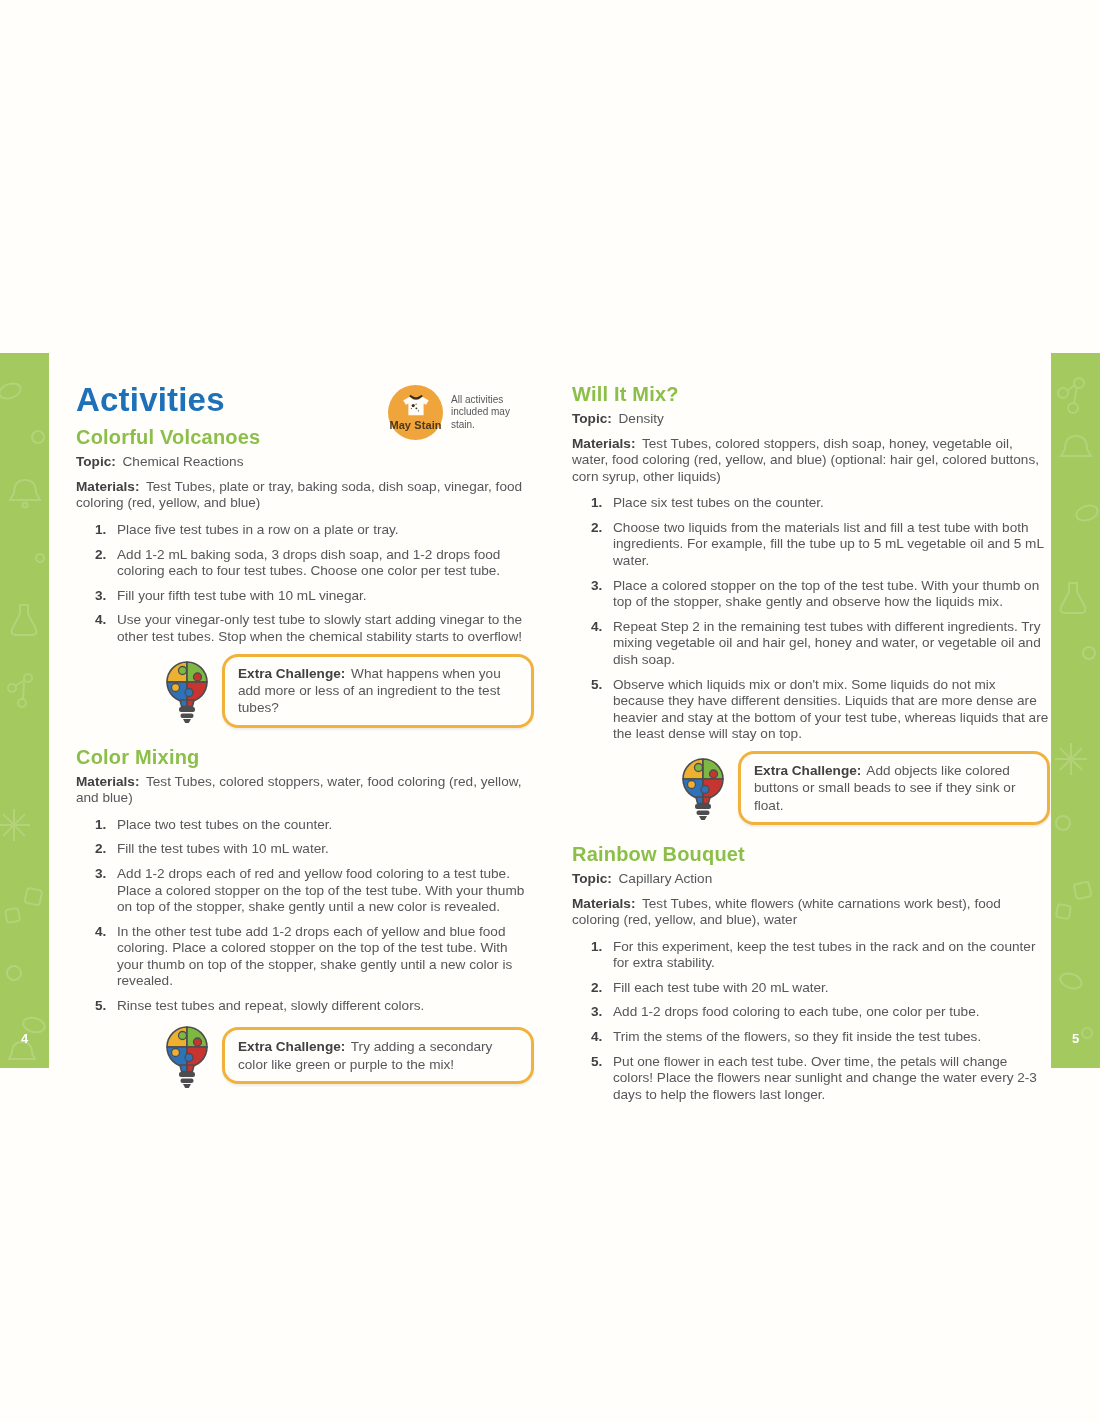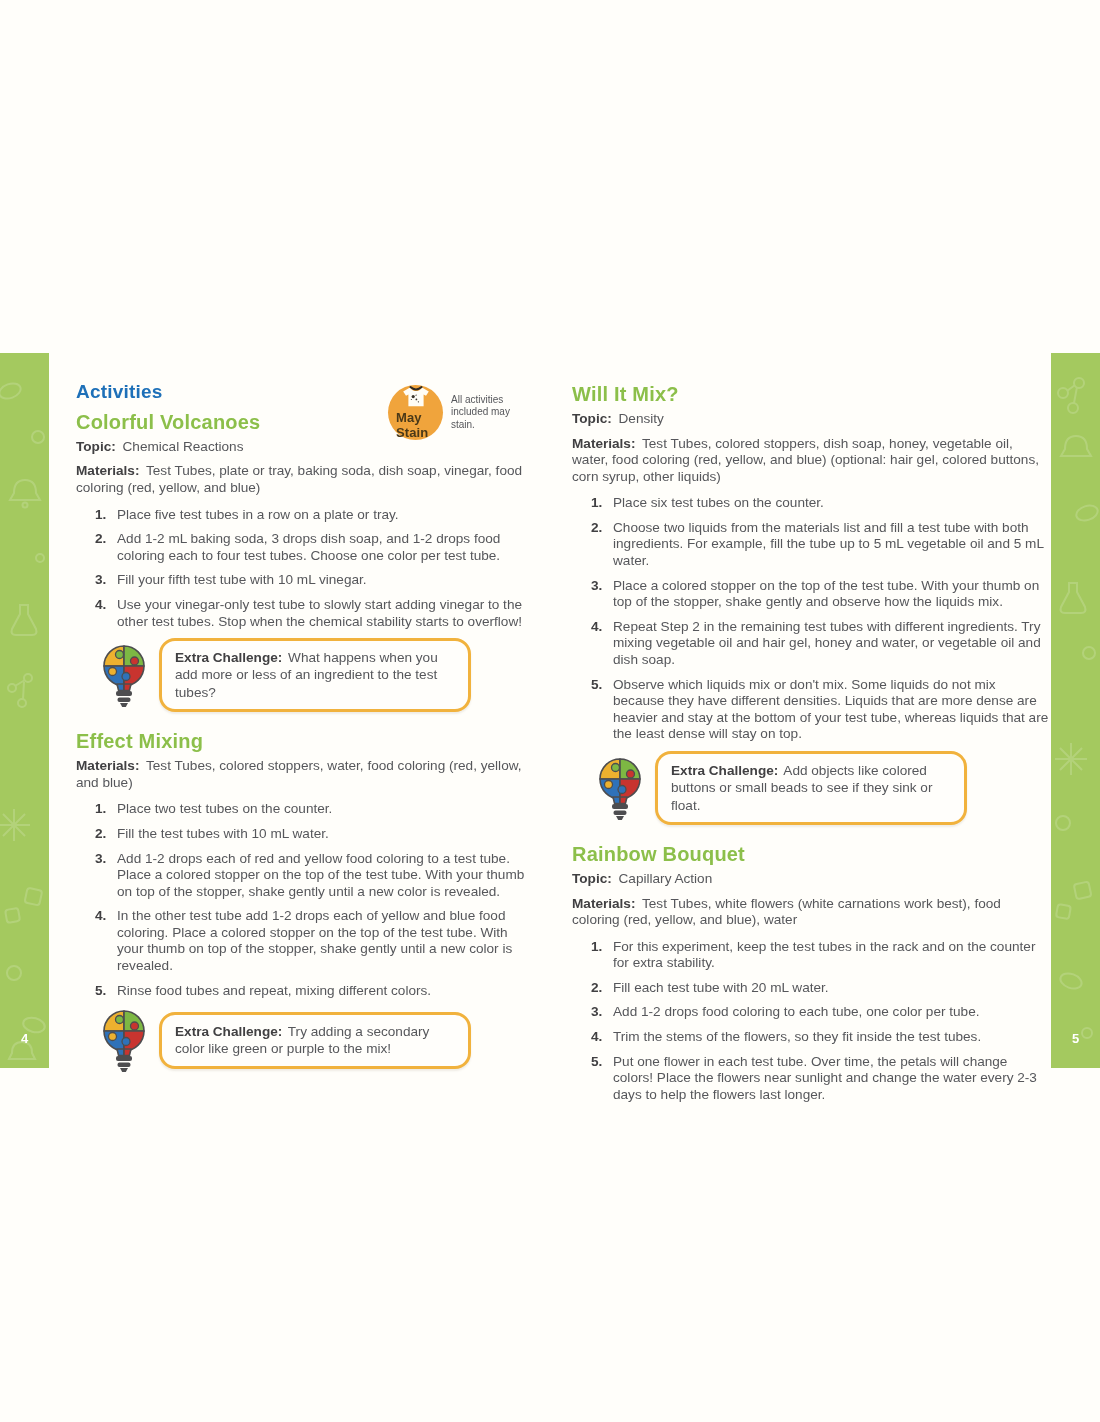--- a/index.html
+++ b/index.html
@@ -26,56 +26,56 @@
   .page-num{
     position:absolute;bottom:22px;left:0;width:100%;text-align:center;
     color:#ffffff;font-weight:bold;font-size:13px;
   }
   
   .col{position:absolute;top:382px;}
   .col-left{left:76px;width:458px;}
   .col-right{left:572px;width:478px;}
 
   h1.page-title{
-    margin:0 0 8px 0;font-size:19px;line-height:1.1;
+    margin:0 0 8px 0;font-size:33px;line-height:1.1;
     color:var(--accent-blue,#1e70b8);font-weight:800;letter-spacing:.2px;
   }
   h2.sec-title{
     margin:18px 0 4px 0;font-size:20px;line-height:1.15;
     color:var(--heading-green,#8cbf4a);font-weight:800;letter-spacing:.2px;
   }
   .col-left h2.first{margin-top:2px;}
   .col-right h2.first{margin-top:1px;}
 
   .meta{margin:5px 0 8px 0;font-size:13.6px;line-height:1.22;}
   .meta b{color:#414042;margin-right:3px;}
 
   .steps{margin:10px 0 2px 0;}
   .step{display:flex;margin:0 0 8px 0;padding-left:19px;font-size:13.6px;line-height:1.22;}
   .step .num{flex:none;width:22px;font-weight:bold;color:#414042;}
   .step .txt{flex:1;}
 
-  .challenge-row{display:flex;align-items:center;margin:8px 0 12px 20px;}
+  .challenge-row{display:flex;align-items:center;margin:8px 0 12px 20px;justify-content:flex-end;}
   .bulb{flex:none;width:56px;height:66px;margin-right:7px;}
   .challenge-box{
     background:#fffefb;border:3px solid var(--challenge-border,#f1b23d);
     border-radius:16px;padding:8px 13px;font-size:13.6px;line-height:1.28;
     max-width:312px;box-shadow:0 2px 2px rgba(120,110,80,.12);
   }
   .challenge-box b{color:#414042;margin-right:2px;}
 
   
   .may-stain{position:absolute;top:3px;left:312px;display:flex;align-items:center;}
   .badge-circle{
     flex:none;width:55px;height:55px;border-radius:50%;
     background:var(--badge-orange,#f0a43c);
     display:flex;flex-direction:column;align-items:center;justify-content:center;
   }
   .badge-circle .badge-label{
-    font-size:13px;font-weight:bold;color:#4a3918;margin-top:1px;letter-spacing:.1px;margin-left:8px;
+    font-size:11px;font-weight:bold;color:#4a3918;margin-top:1px;letter-spacing:.1px;
   }
   .badge-note{margin:0 0 0 8px;width:84px;font-size:10px;line-height:1.26;color:#56575b;}
 </style>
 </head>
 <body>
 
 <aside class="strip left">
   <svg width="49" height="715" viewBox="0 0 49 715">
     <g stroke="#ffffff" stroke-width="2" fill="none" opacity="0.17">
       <ellipse cx="10" cy="38" rx="11" ry="7" transform="rotate(-20 10 38)"></ellipse>
@@ -190,42 +190,42 @@
         <circle cx="30" cy="34.5" r="4" fill="#2f72b9" stroke="#4d4d4f" stroke-width="1.3"></circle>
         <rect x="20" y="49" width="16" height="5" rx="2" fill="#4d4d4f"></rect>
         <rect x="21.5" y="55.5" width="13" height="4.5" rx="2" fill="#4d4d4f"></rect>
         <path d="M24,61 h8 l-2.2,4 h-3.6 Z" fill="#4d4d4f"></path>
       </svg>
       <div class="challenge-box"><b>Extra Challenge:</b> <span>What happens when you add more or less of an ingredient to the test tubes?</span></div>
     </div>
   </section>
 
   <section>
-    <h2 class="sec-title">Effect Mixing</h2>
+    <h2 class="sec-title">Color Mixing</h2>
     <p class="meta"><b>Materials:</b> <span>Test Tubes, colored stoppers, water, food coloring (red, yellow, and blue)</span></p>
     <div class="steps">
       <div class="step">
           <span class="num">1.</span>
           <span class="txt">Place two test tubes on the counter.</span>
         </div>
       <div class="step">
           <span class="num">2.</span>
           <span class="txt">Fill the test tubes with 10 mL water.</span>
         </div>
       <div class="step">
           <span class="num">3.</span>
           <span class="txt">Add 1-2 drops each of red and yellow food coloring to a test tube. Place a colored stopper on the top of the test tube. With your thumb on top of the stopper, shake gently until a new color is revealed.</span>
         </div>
       <div class="step">
           <span class="num">4.</span>
           <span class="txt">In the other test tube add 1-2 drops each of yellow and blue food coloring. Place a colored stopper on the top of the test tube. With your thumb on top of the stopper, shake gently until a new color is revealed.</span>
         </div>
       <div class="step">
           <span class="num">5.</span>
-          <span class="txt">Rinse food tubes and repeat, mixing different colors.</span>
+          <span class="txt">Rinse test tubes and repeat, slowly different colors.</span>
         </div>
     </div>
     <div class="challenge-row">
       <svg class="bulb" viewBox="0 0 56 66">
         <g stroke="#4d4d4f" stroke-width="1.6" stroke-linejoin="round">
           <path d="M28,24 L28,4 A20,20 0 0 0 8,24 Z" fill="#edb12f"></path>
           <path d="M28,24 L48,24 A20,20 0 0 0 28,4 Z" fill="#7db843"></path>
           <path d="M28,24 L8,24 A20,20 0 0 0 28,44 Z" fill="#2f72b9"></path>
           <path d="M28,24 L28,44 A20,20 0 0 0 48,24 Z" fill="#c8342f"></path>
           <path d="M21,42 L28,42 L28,48.5 L22.6,48.5 Z" fill="#2f72b9"></path>

